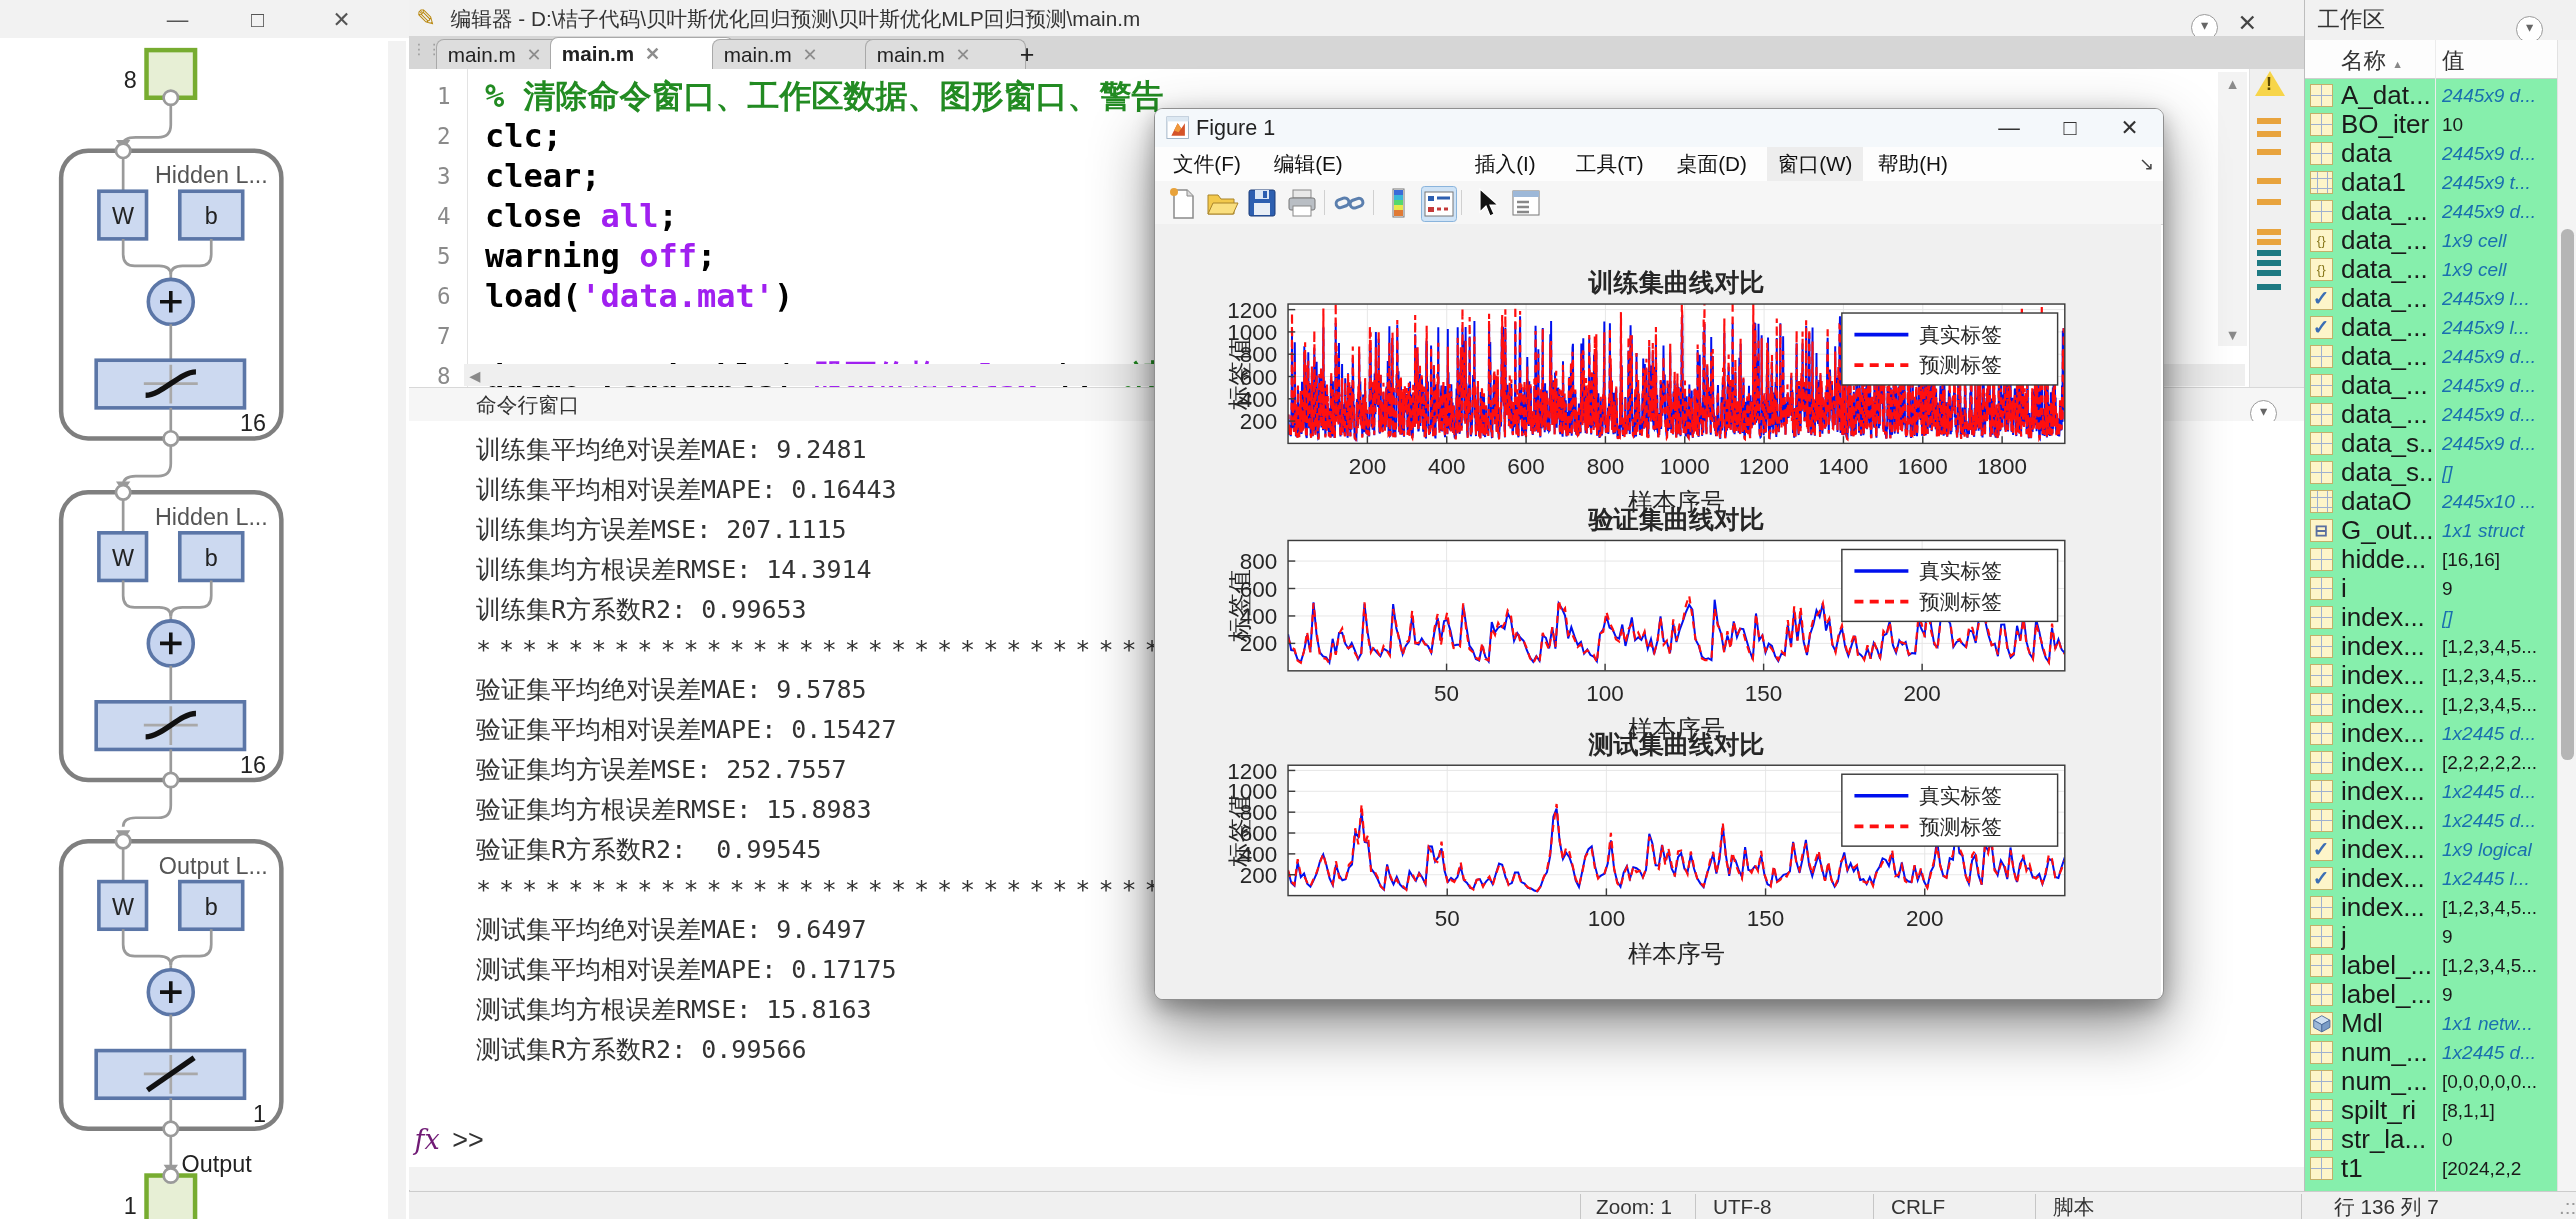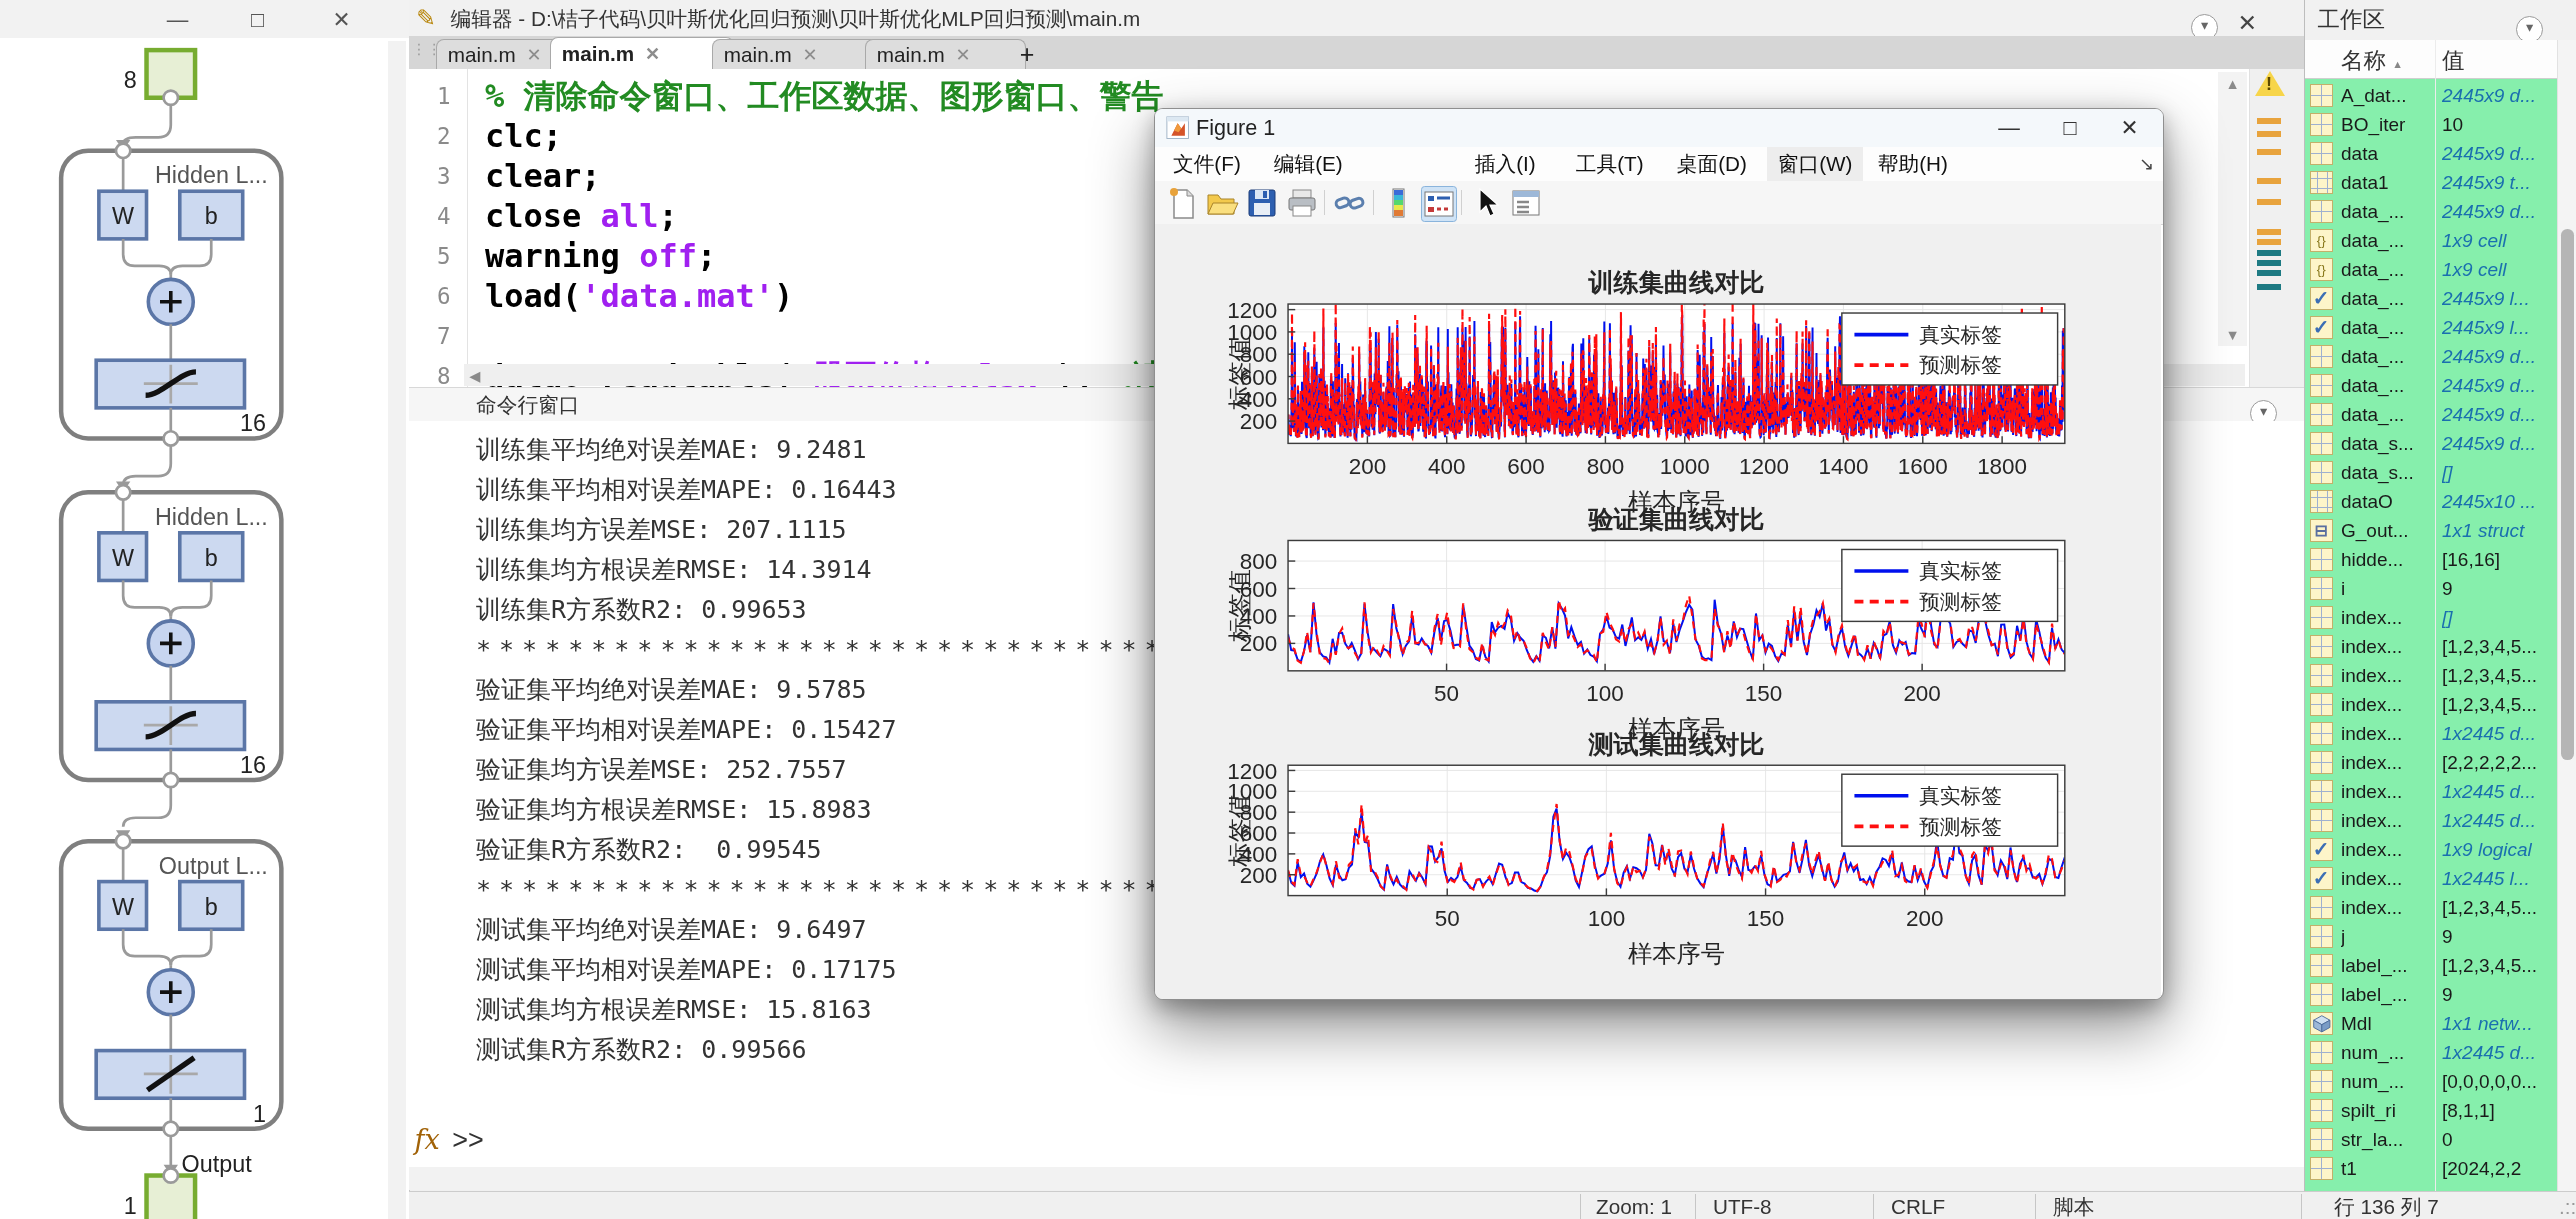--- a/index.html
+++ b/index.html
@@ -59,21 +59,21 @@
 
   
   #cmd-header{left:409px;top:387px;width:1895px;height:34px;background:#f6f6f6;
     border-top:0.9px solid #d8d8d8;border-bottom:0.9px solid #dcdcdc;font-size:20.7px;color:#333;line-height:34px;}
   #cmd-body{left:409px;top:421px;width:1895px;height:747px;background:#ffffff;}
   #cmdlines{position:absolute;left:67px;top:9px;}
   .cmdline{height:40px;line-height:40px;font-family:"DejaVu Sans Mono",monospace;font-size:25px;color:#333;
     white-space:pre;}
   .cmdline.stars{letter-spacing:8px;}
   #fx-prompt{position:absolute;left:5.4px;top:703px;font-size:27px;color:#333;}
-  #fx-prompt .fx{font-family:"DejaVu Serif",serif;font-style:italic;color:#a16207;margin-right:12.6px;}
+  #fx-prompt .fx{font-family:"DejaVu Serif",serif;font-style:italic;color:#701a75;margin-right:12.6px;}
   #cmd-hscroll{left:409px;top:1167px;width:1895px;height:23.4px;background:#f2f2f2;}
 
   
   #statusbar{left:409px;top:1191px;width:2167px;height:29px;background:#f0f0f0;border-top:0.9px solid #cccccc;z-index:30;}
   .status-seg{position:absolute;top:0;height:29px;line-height:29px;font-size:20.7px;color:#333;}
   .status-sep{position:absolute;top:1.8px;width:0.9px;height:25px;background:#c6c6c6;}
 
   
   #workspace{left:2304px;top:0;width:272px;height:1191px;background:#86efac;border-left:0.9px solid #bdbdbd;}
   #ws-header{position:absolute;left:0;top:0;width:272px;height:40px;background:#f1f1f1;
@@ -86,21 +86,21 @@
   .ws-ic{position:absolute;left:4.5px;top:2.7px;width:23.4px;height:23.4px;border:0.9px solid #c3b06a;
     background:#fdf5c9;box-sizing:border-box;font-size:13.5px;text-align:center;line-height:21.6px;color:#8a7a1e;}
   .ic-grid:before{content:"";position:absolute;left:0;top:10px;width:21.6px;height:1.8px;background:#9eb0d0;}
   .ic-grid:after{content:"";position:absolute;left:10px;top:0;width:1.8px;height:21.6px;background:#9eb0d0;}
   .ic-table:before{content:"";position:absolute;left:0;top:6.3px;width:21.6px;height:9px;
     border-top:1.8px solid #9eb0d0;border-bottom:1.8px solid #9eb0d0;}
   .ic-table:after{content:"";position:absolute;left:6.3px;top:0;width:9px;height:21.6px;
     border-left:1.8px solid #9eb0d0;border-right:1.8px solid #9eb0d0;}
   .ic-check{color:#3C6EB4;font-weight:bold;font-size:20px;line-height:20px;}
   .ic-struct{color:#5a6fa0;font-weight:bold;font-size:16px;}
-  .ws-name{position:absolute;left:36px;top:0;height:29px;line-height:29px;font-size:19px;color:#1a1a1a;
+  .ws-name{position:absolute;left:36px;top:0;height:29px;line-height:29px;font-size:26px;color:#1a1a1a;
     width:94px;overflow:hidden;white-space:nowrap;}
   .ws-val{position:absolute;left:137px;top:0;height:29px;line-height:29px;font-size:19px;color:#1a1a1a;
     width:115px;overflow:hidden;white-space:nowrap;}
   .ws-val.dim{color:#1A6FAF;font-style:italic;}
   #ws-scroll{position:absolute;left:252px;top:40px;width:20px;height:1151px;background:#f4f4f4;border-left:0.9px solid #e2e2e2;}
   #ws-thumb{position:absolute;left:2.7px;top:189px;width:13.5px;height:531px;background:#b5b5b5;border-radius:6.3px;}
 
   
   #figure-window{left:1154px;top:108px;width:1008px;height:890px;background:#ffffff;
     border:0.9px solid #8f8f8f;border-radius:9px;overflow:hidden;z-index:50;

